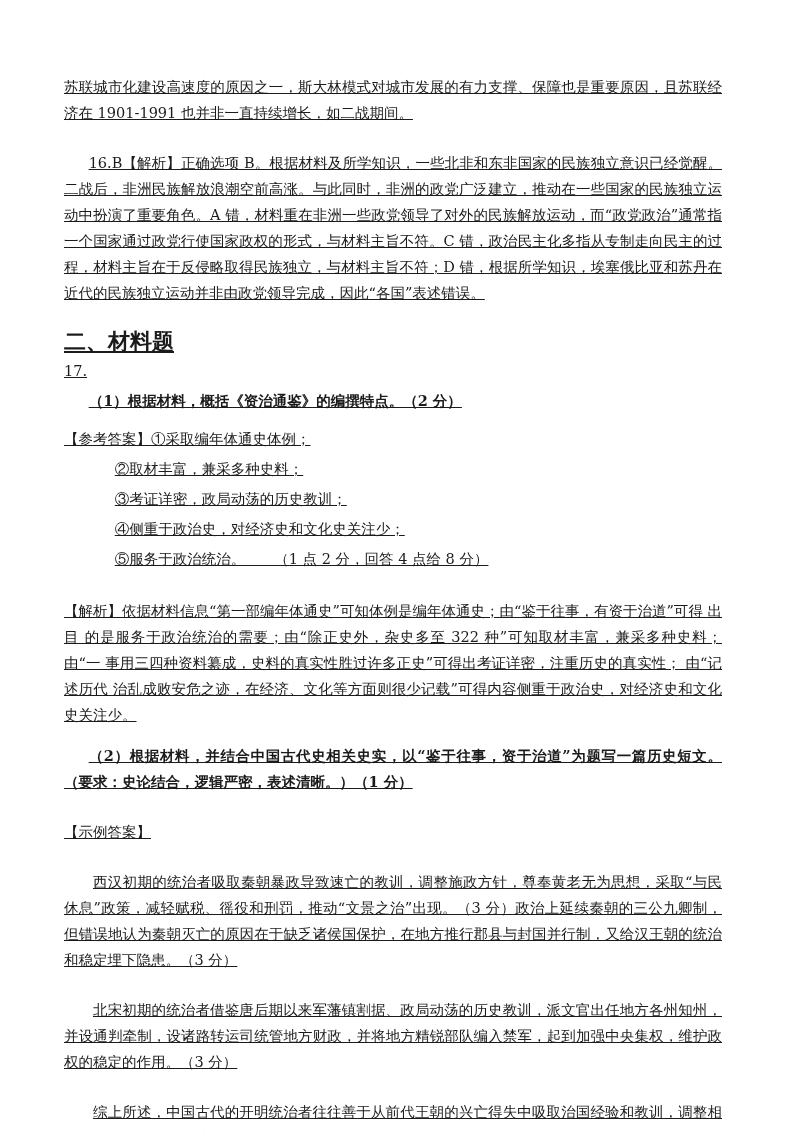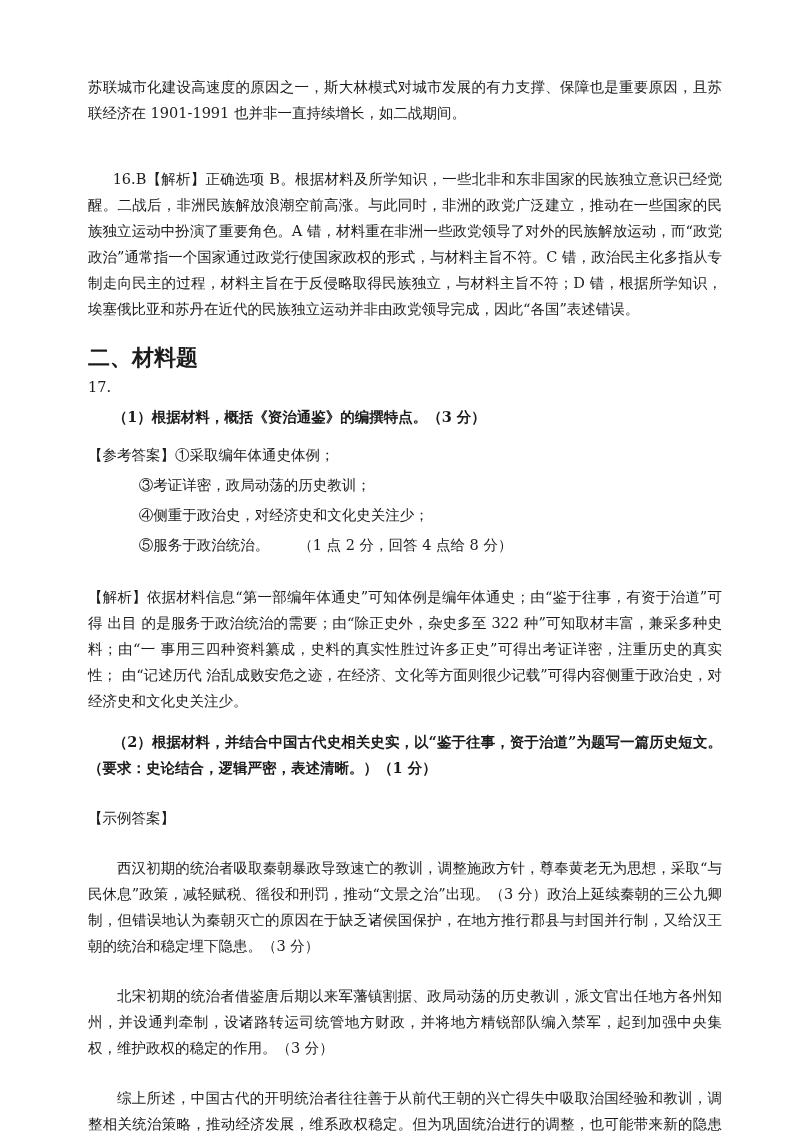--- a/index.html
+++ b/index.html
@@ -3,38 +3,38 @@
 <meta charset="utf-8">
 <style>
   * { margin: 0; padding: 0; box-sizing: border-box; }
   html, body { width: 800px; height: 1131px; }
   body {
     background: #ffffff;
     color: #1b1b1b;
     font-family: "DejaVu Serif", "Liberation Serif", serif;
     overflow: hidden;
   }
-  .page { width: 800px; height: 1032px; padding: 74px 78px 0 88px; background: #ffffff; }
+  .page { width: 800px; height: 1032px; padding: 74px 78px 0 64px; background: #ffffff; text-decoration: underline; }
   .para {
     font-size: 14.5px;
     line-height: 26px;
     text-align: justify;
     text-justify: inter-ideograph;
     word-break: break-all;
   }
   .indent-sm { text-indent: 1.7em; }
   .indent-2em { text-indent: 2em; }
   .bold { font-weight: bold; }
   .section-heading {
     font-size: 22px;
     font-weight: bold;
     line-height: 26px;
     margin-top: 22px;
   }
-  .mt-gap   { margin-top: 40px; }
+  .mt-gap   { margin-top: 24px; }
   .mt-small { margin-top: 4px; }
   .mt-med   { margin-top: 24px; }
   .mt-big   { margin-top: 15px; }
   .ans-line {
     font-size: 14.5px;
     line-height: 30px;
     text-align: left;
     word-break: break-all;
   }
   .ans-hang { padding-left: 3.5em; }
@@ -46,24 +46,25 @@
 <div class="page">
 
   <p class="para">苏联城市化建设高速度的原因之一，斯大林模式对城市发展的有力支撑、保障也是重要原因，且苏联经济在 1901-1991 也并非一直持续增长，如二战期间。</p>
 
   <p class="para indent-sm mt-gap">16.B【解析】正确选项 B。根据材料及所学知识，一些北非和东非国家的民族独立意识已经觉醒。二战后，非洲民族解放浪潮空前高涨。与此同时，非洲的政党广泛建立，推动在一些国家的民族独立运动中扮演了重要角色。A 错，材料重在非洲一些政党领导了对外的民族解放运动，而“政党政治”通常指一个国家通过政党行使国家政权的形式，与材料主旨不符。C 错，政治民主化多指从专制走向民主的过程，材料主旨在于反侵略取得民族独立，与材料主旨不符；D 错，根据所学知识，埃塞俄比亚和苏丹在近代的民族独立运动并非由政党领导完成，因此“各国”表述错误。</p>
 
   <h2 class="section-heading">二、材料题</h2>
 
   <p class="para mt-small">17.</p>
 
-  <p class="para bold indent-sm mt-small">（1）根据材料，概括《资治通鉴》的编撰特点。（3 分）</p>
+  <p class="para bold indent-sm mt-small">（1）根据材料，概括《资治通鉴》的编撰特点。（2 分）</p>
 
   <div class="ans-list">
     <p class="ans-line">【参考答案】①采取编年体通史体例；</p>
+    <p class="ans-line ans-hang">②取材丰富，兼采多种史料；</p>
     <p class="ans-line ans-hang">③考证详密，政局动荡的历史教训；</p>
     <p class="ans-line ans-hang">④侧重于政治史，对经济史和文化史关注少；</p>
     <p class="ans-line ans-hang">⑤服务于政治统治。　　（1 点 2 分，回答 4 点给 8 分）</p>
   </div>
 
   <p class="para mt-med">【解析】依据材料信息“第一部编年体通史”可知体例是编年体通史；由“鉴于往事，有资于治道”可得 出目 的是服务于政治统治的需要；由“除正史外，杂史多至 322 种”可知取材丰富，兼采多种史料；由“一 事用三四种资料纂成，史料的真实性胜过许多正史”可得出考证详密，注重历史的真实性； 由“记述历代 治乱成败安危之迹，在经济、文化等方面则很少记载”可得内容侧重于政治史，对经济史和文化史关注少。</p>
 
   <p class="para bold indent-sm mt-big">（2）根据材料，并结合中国古代史相关史实，以“鉴于往事，资于治道”为题写一篇历史短文。（要求：史论结合，逻辑严密，表述清晰。）（1 分）</p>
 
   <p class="para mt-med">【示例答案】</p>

